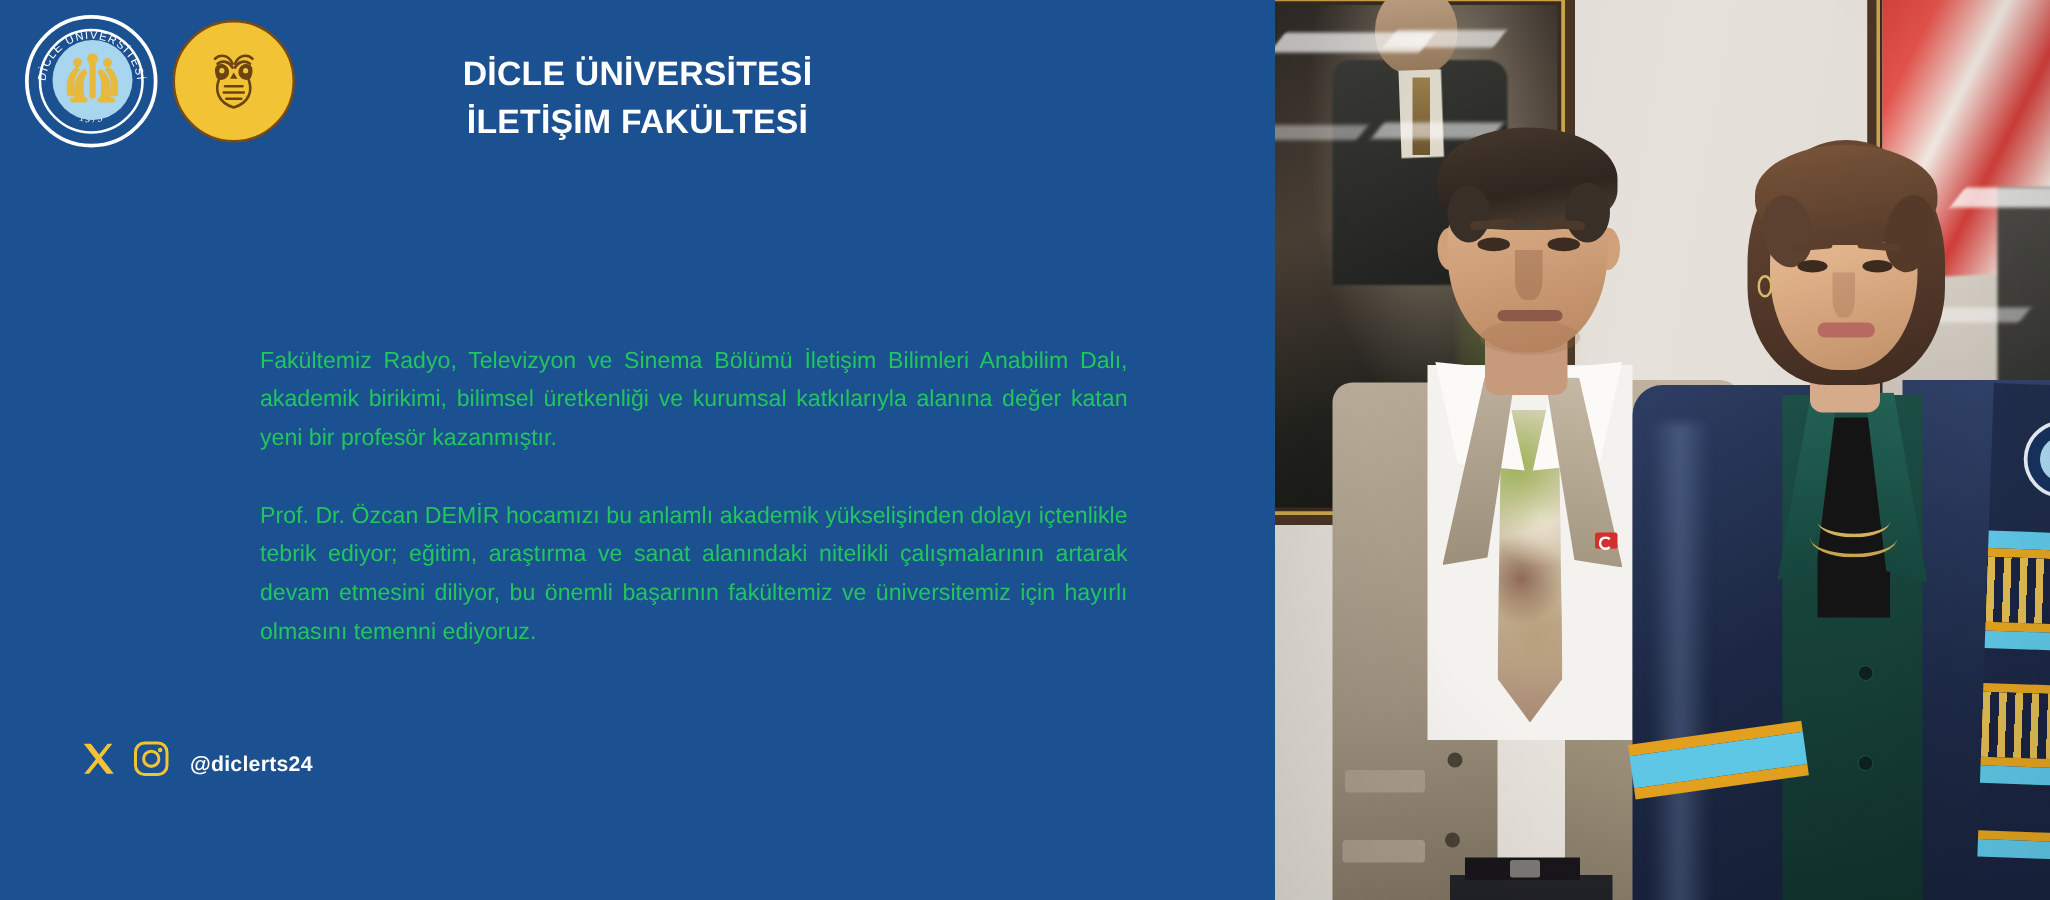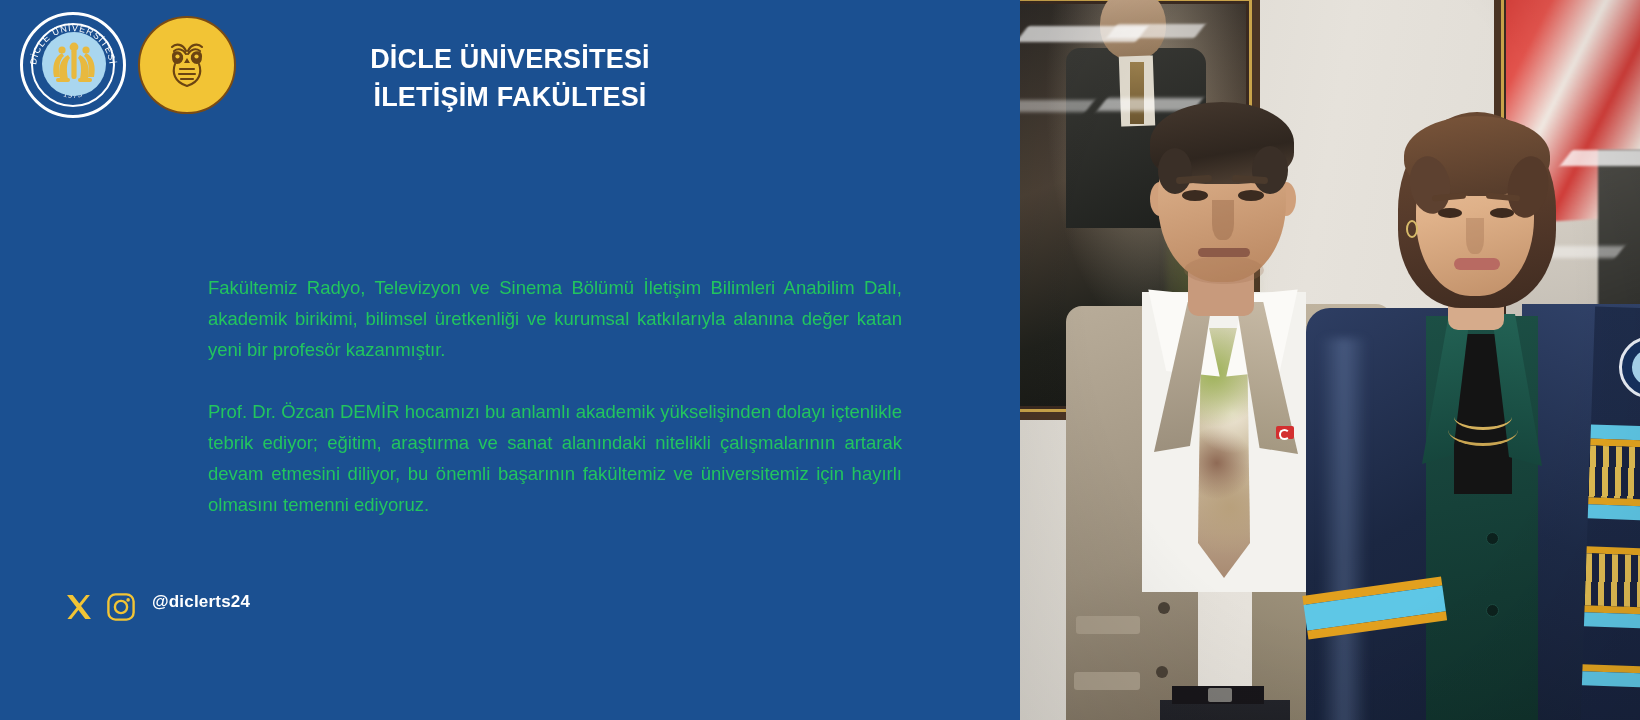--- a/index.html
+++ b/index.html
@@ -97,21 +97,21 @@
     line-height:31px;
     text-align:justify;
     text-justify:inter-word;
     margin:0;
   }
   #body-text p.gap { margin-top:31px; }
 
   
   #social {
     position:absolute; left:64px; top:592px;
-    display:flex; align-items:flex-start; gap:12px;
+    display:flex; align-items:flex-end; gap:12px;
   }
   #social .x-icon { display:block; }
   #social .ig-icon { display:block; }
   #handle {
     color:#ffffff;
     font-size:17px;
     font-weight:bold;
     letter-spacing:0.2px;
     margin-left:4px;
   }

